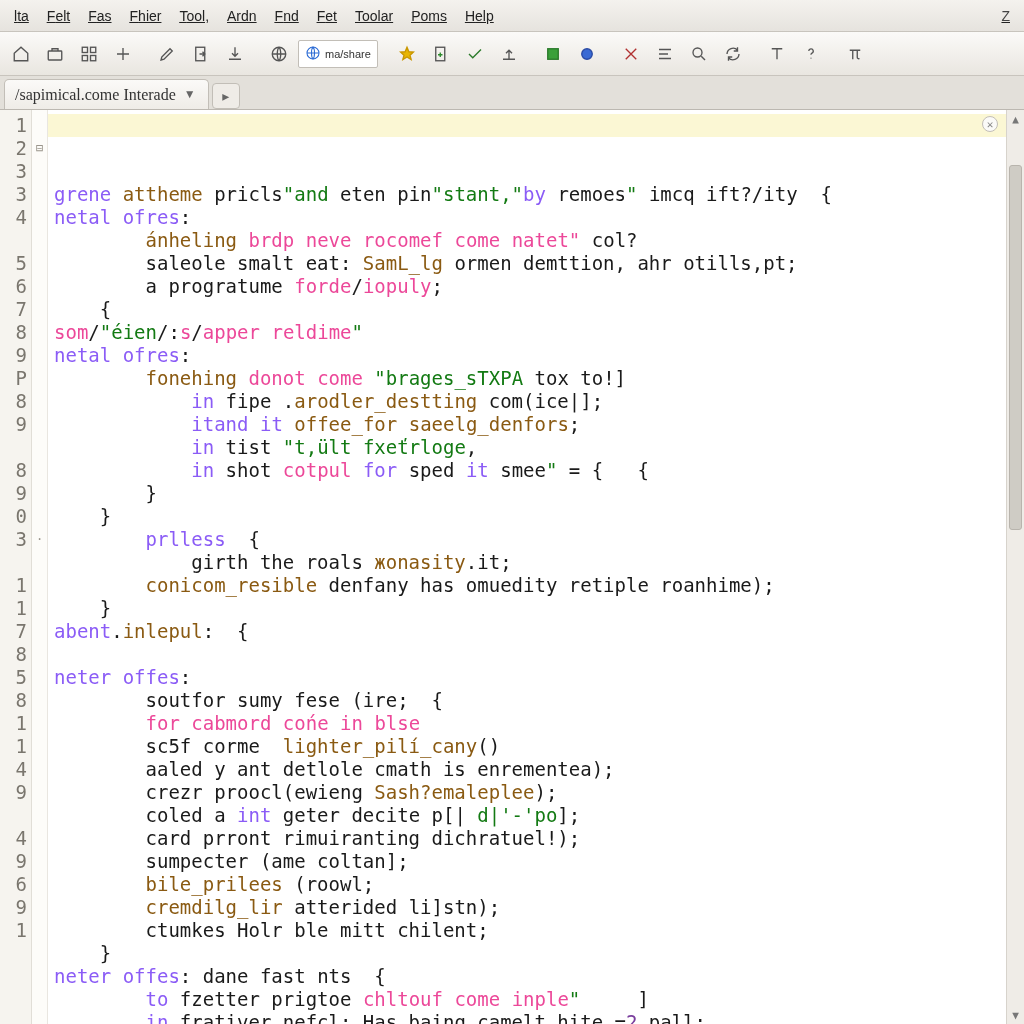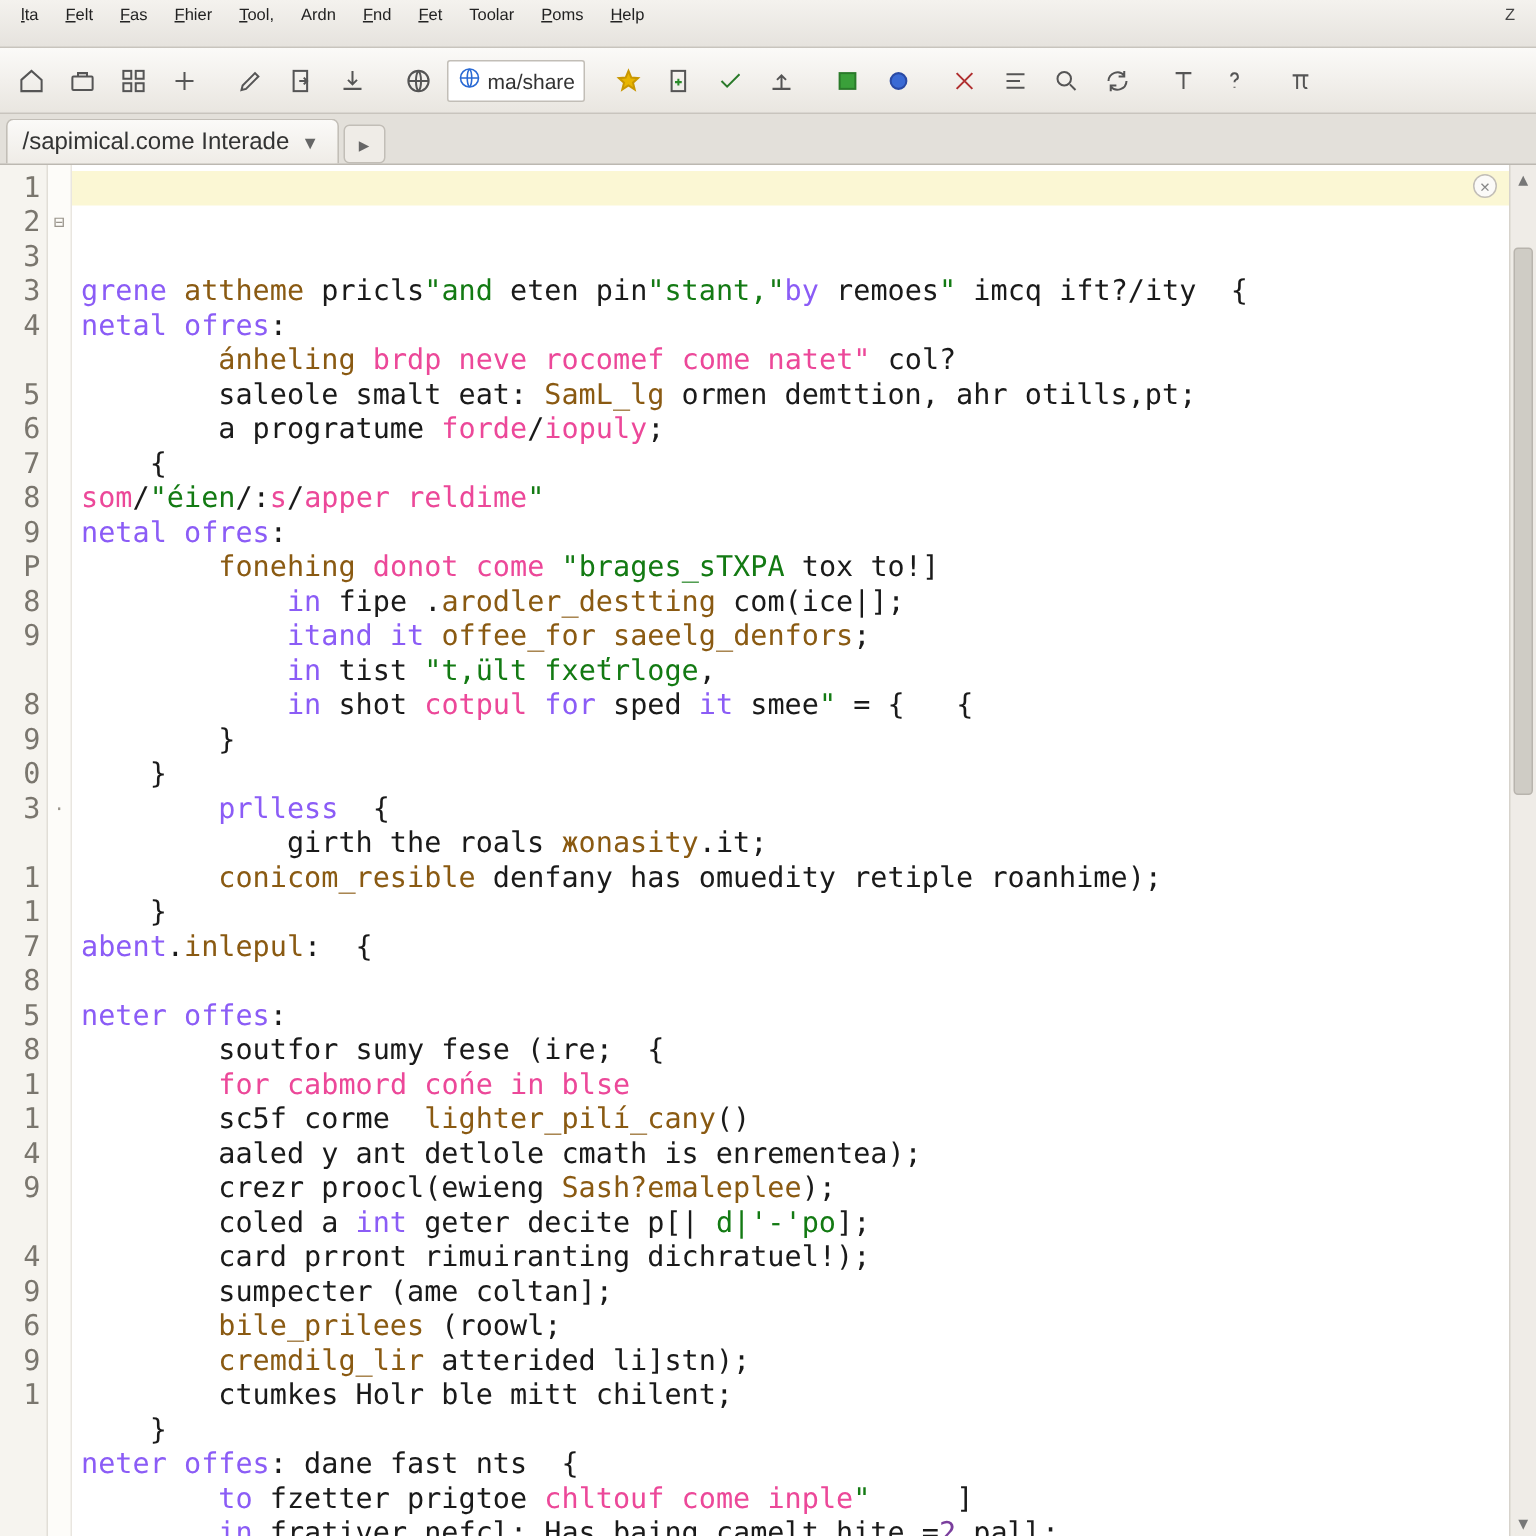--- a/index.html
+++ b/index.html
@@ -1,35 +1,35 @@
 <!DOCTYPE html>
 <html><head>
 <meta charset="utf-8">
 <style>
   * { margin: 0; padding: 0; box-sizing: border-box; }
   html, body { width: 1024px; height: 1024px; overflow: hidden; font-family: "Segoe UI", Tahoma, sans-serif; background: #f0f0f0; }
   .window { display: flex; flex-direction: column; height: 100%; background: #ece9e4; }
 
   
-  .menubar { display: flex; align-items: flex-start; gap: 2px; height: 32px; padding: 0 6px; background: linear-gradient(#f4f2ee,#e6e3de); border-bottom: 1px solid #c8c4bd; font-size: 11px; color: #222; }
+  .menubar { display: flex; align-items: center; gap: 2px; height: 32px; padding: 0 6px; background: linear-gradient(#f4f2ee,#e6e3de); border-bottom: 1px solid #c8c4bd; font-size: 14px; color: #222; text-decoration: underline; }
   .menubar .item { padding: 4px 8px; cursor: default; }
   .menubar .item u { text-decoration: underline; }
   .menubar .spacer { flex: 1; }
   .menubar .right { padding: 4px 8px; color: #444; }
 
   
   .toolbar { display: flex; align-items: center; gap: 4px; height: 44px; padding: 3px 6px; background: linear-gradient(#fbfaf8,#e9e6e0); border-bottom: 1px solid #c8c4bd; }
   .tbtn { width: 30px; height: 30px; display: flex; align-items: center; justify-content: center; border: 1px solid transparent; border-radius: 3px; color: #444; }
   .tbtn svg { width: 18px; height: 18px; stroke: #555; fill: none; stroke-width: 1.8; }
   .tsep { width: 6px; }
-  .addrbox { display:flex; align-items:center; height:28px; border:1px solid #c2beb7; background:#fff; padding:0 6px; font-size:14px; color:#333; border-radius:2px; }
+  .addrbox { display:flex; align-items:center; height:28px; border:1px solid #c2beb7; background:#fff; padding:0 6px; font-size:11px; color:#333; border-radius:2px; }
   .addrbox .globe { margin-right:4px; }
 
   
-  .tabstrip { display:flex; align-items:flex-end; height:34px; background:#e3e0da; border-bottom:1px solid #bcb8b1; padding-left:4px; gap:0; }
+  .tabstrip { display:flex; align-items:flex-end; height:34px; background:#e3e0da; border-bottom:1px solid #bcb8b1; padding-left:4px; gap:0;font-family:Liberation Serif, serif; }
   .tab { display:flex; align-items:center; height:30px; padding:0 12px 0 10px; background:linear-gradient(#fbfaf8,#efece7); border:1px solid #c2beb7; border-bottom:none; border-radius:5px 5px 0 0; font-size:16px; color:#333; margin-right:-1px; position:relative; }
   .tab.inactive { background:#e6e3de; color:#555; }
   .tab .drop { margin-left:8px; font-size:12px; color:#666; }
   .tab .circ { margin-left:8px; width:12px; height:12px; border:1px solid #999; border-radius:50%; display:inline-block; }
   .addtab { width:28px; height:26px; margin-left:4px; border:1px solid #c2beb7; border-radius:4px; background:#efece7; display:flex; align-items:center; justify-content:center; font-size:14px; color:#666; }
 
   
   .editor { flex:1; display:flex; background:#fff; font-family: "Consolas","DejaVu Sans Mono",monospace; font-size:19px; line-height:23px; overflow:hidden; position:relative; }
   .gutter { width:32px; background:#f6f4ef; border-right:1px solid #e1ded7; color:#7a766e; text-align:right; padding:4px 4px 0 0; user-select:none; }
   .gutter div { height:23px; }

